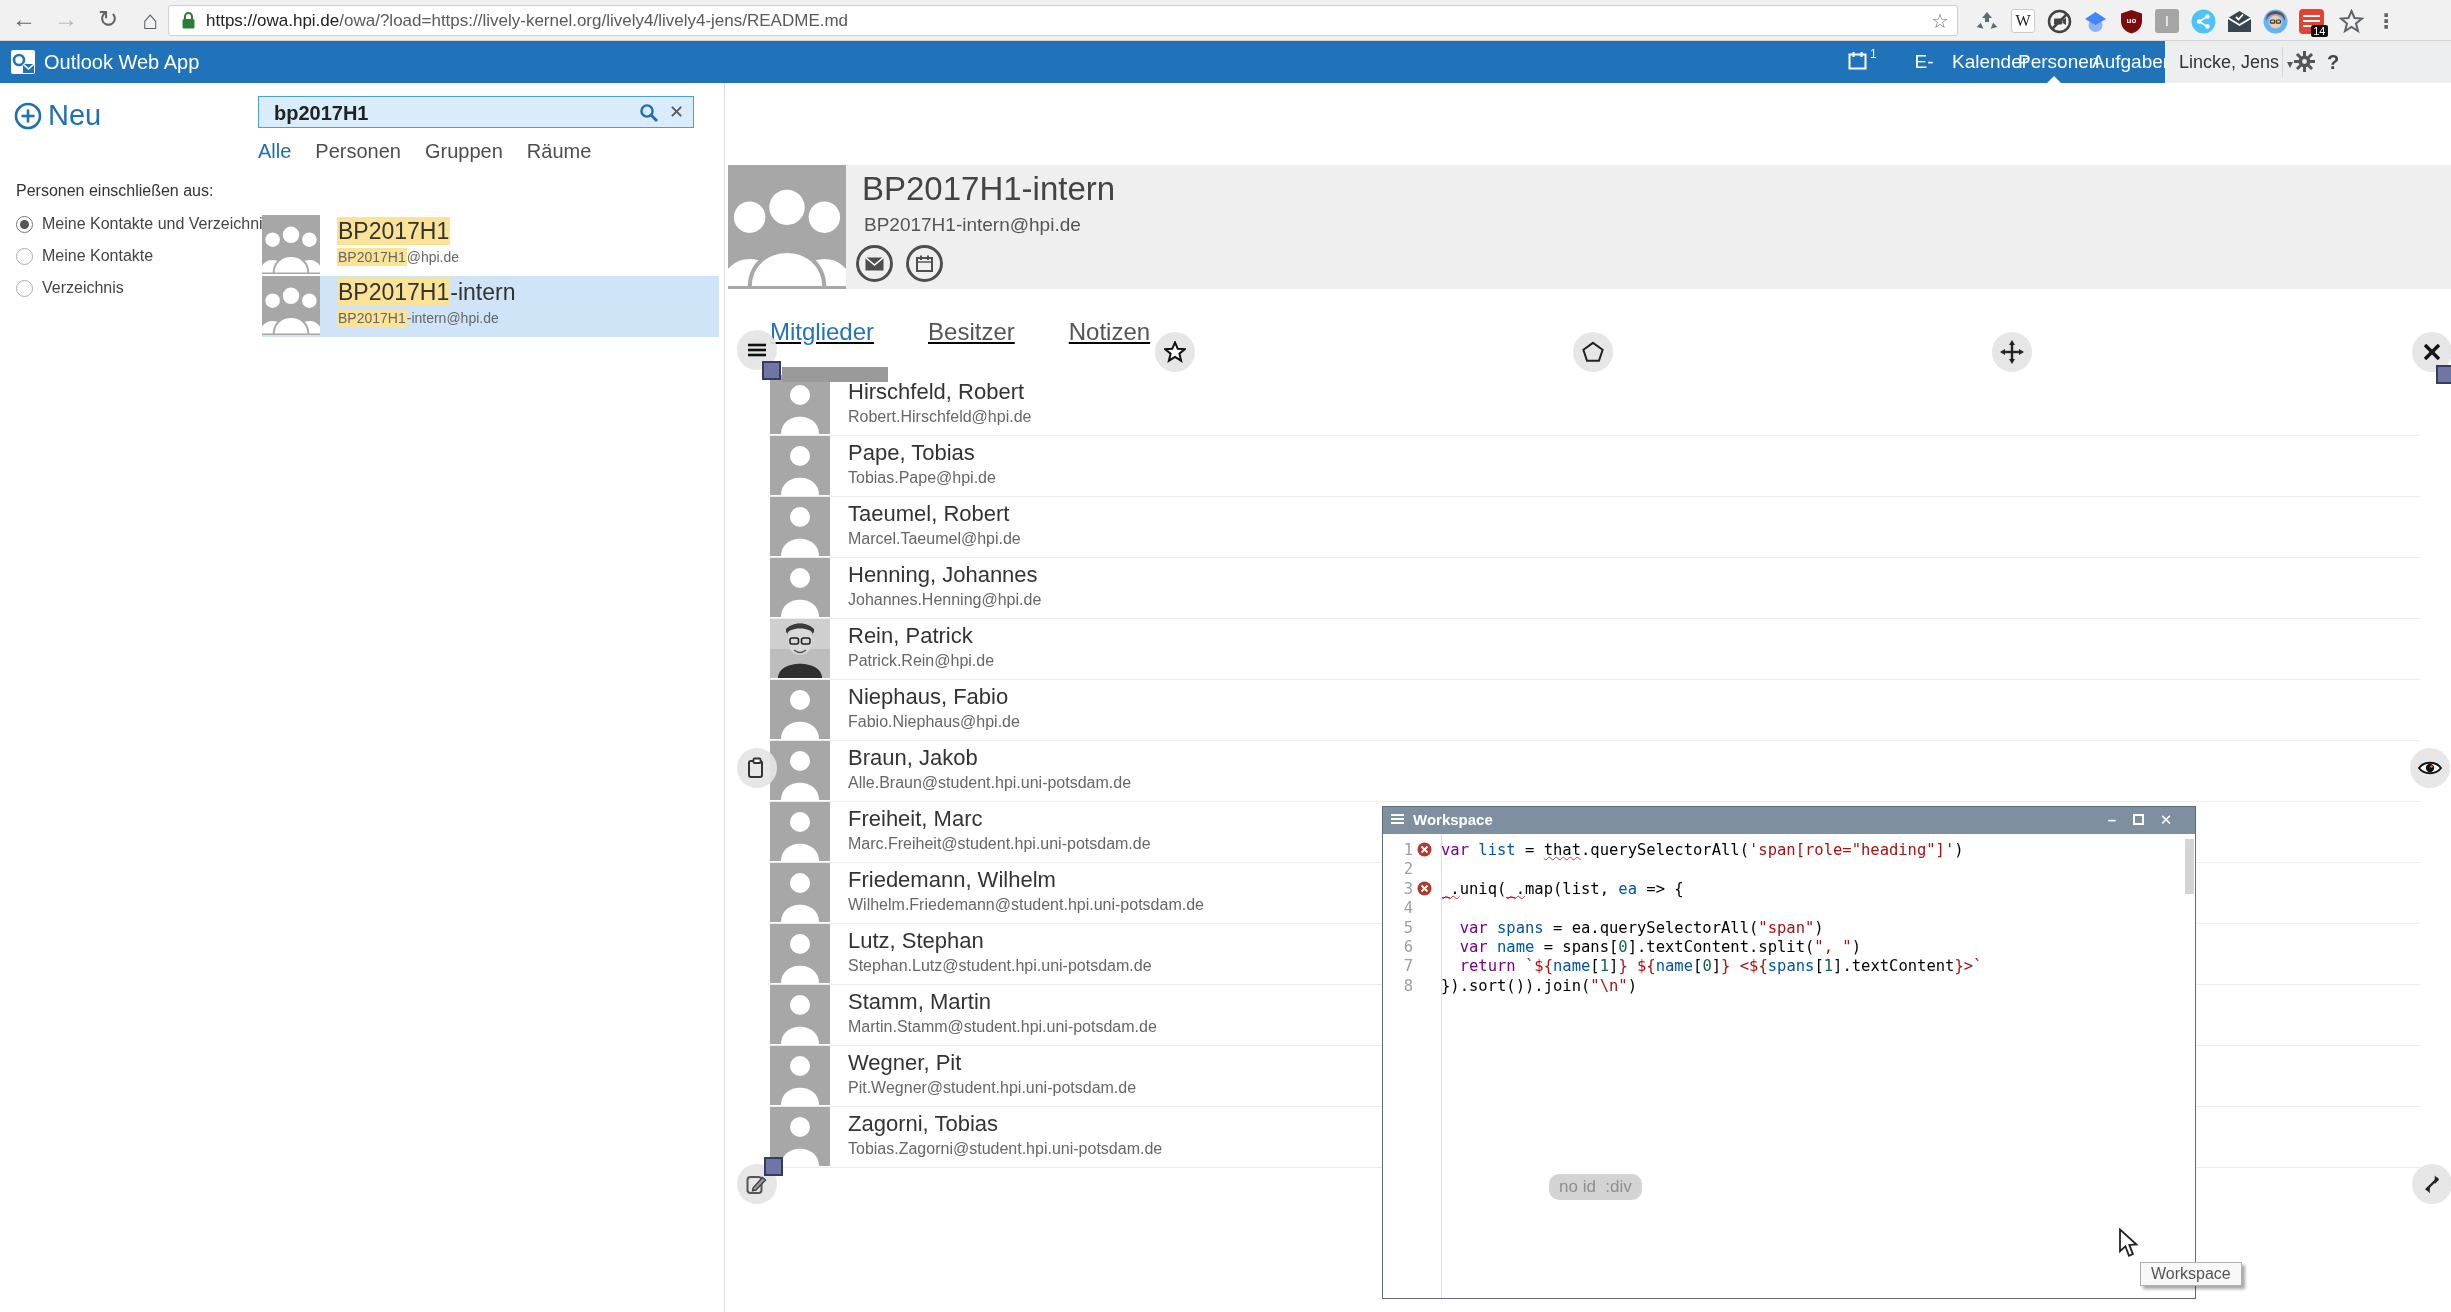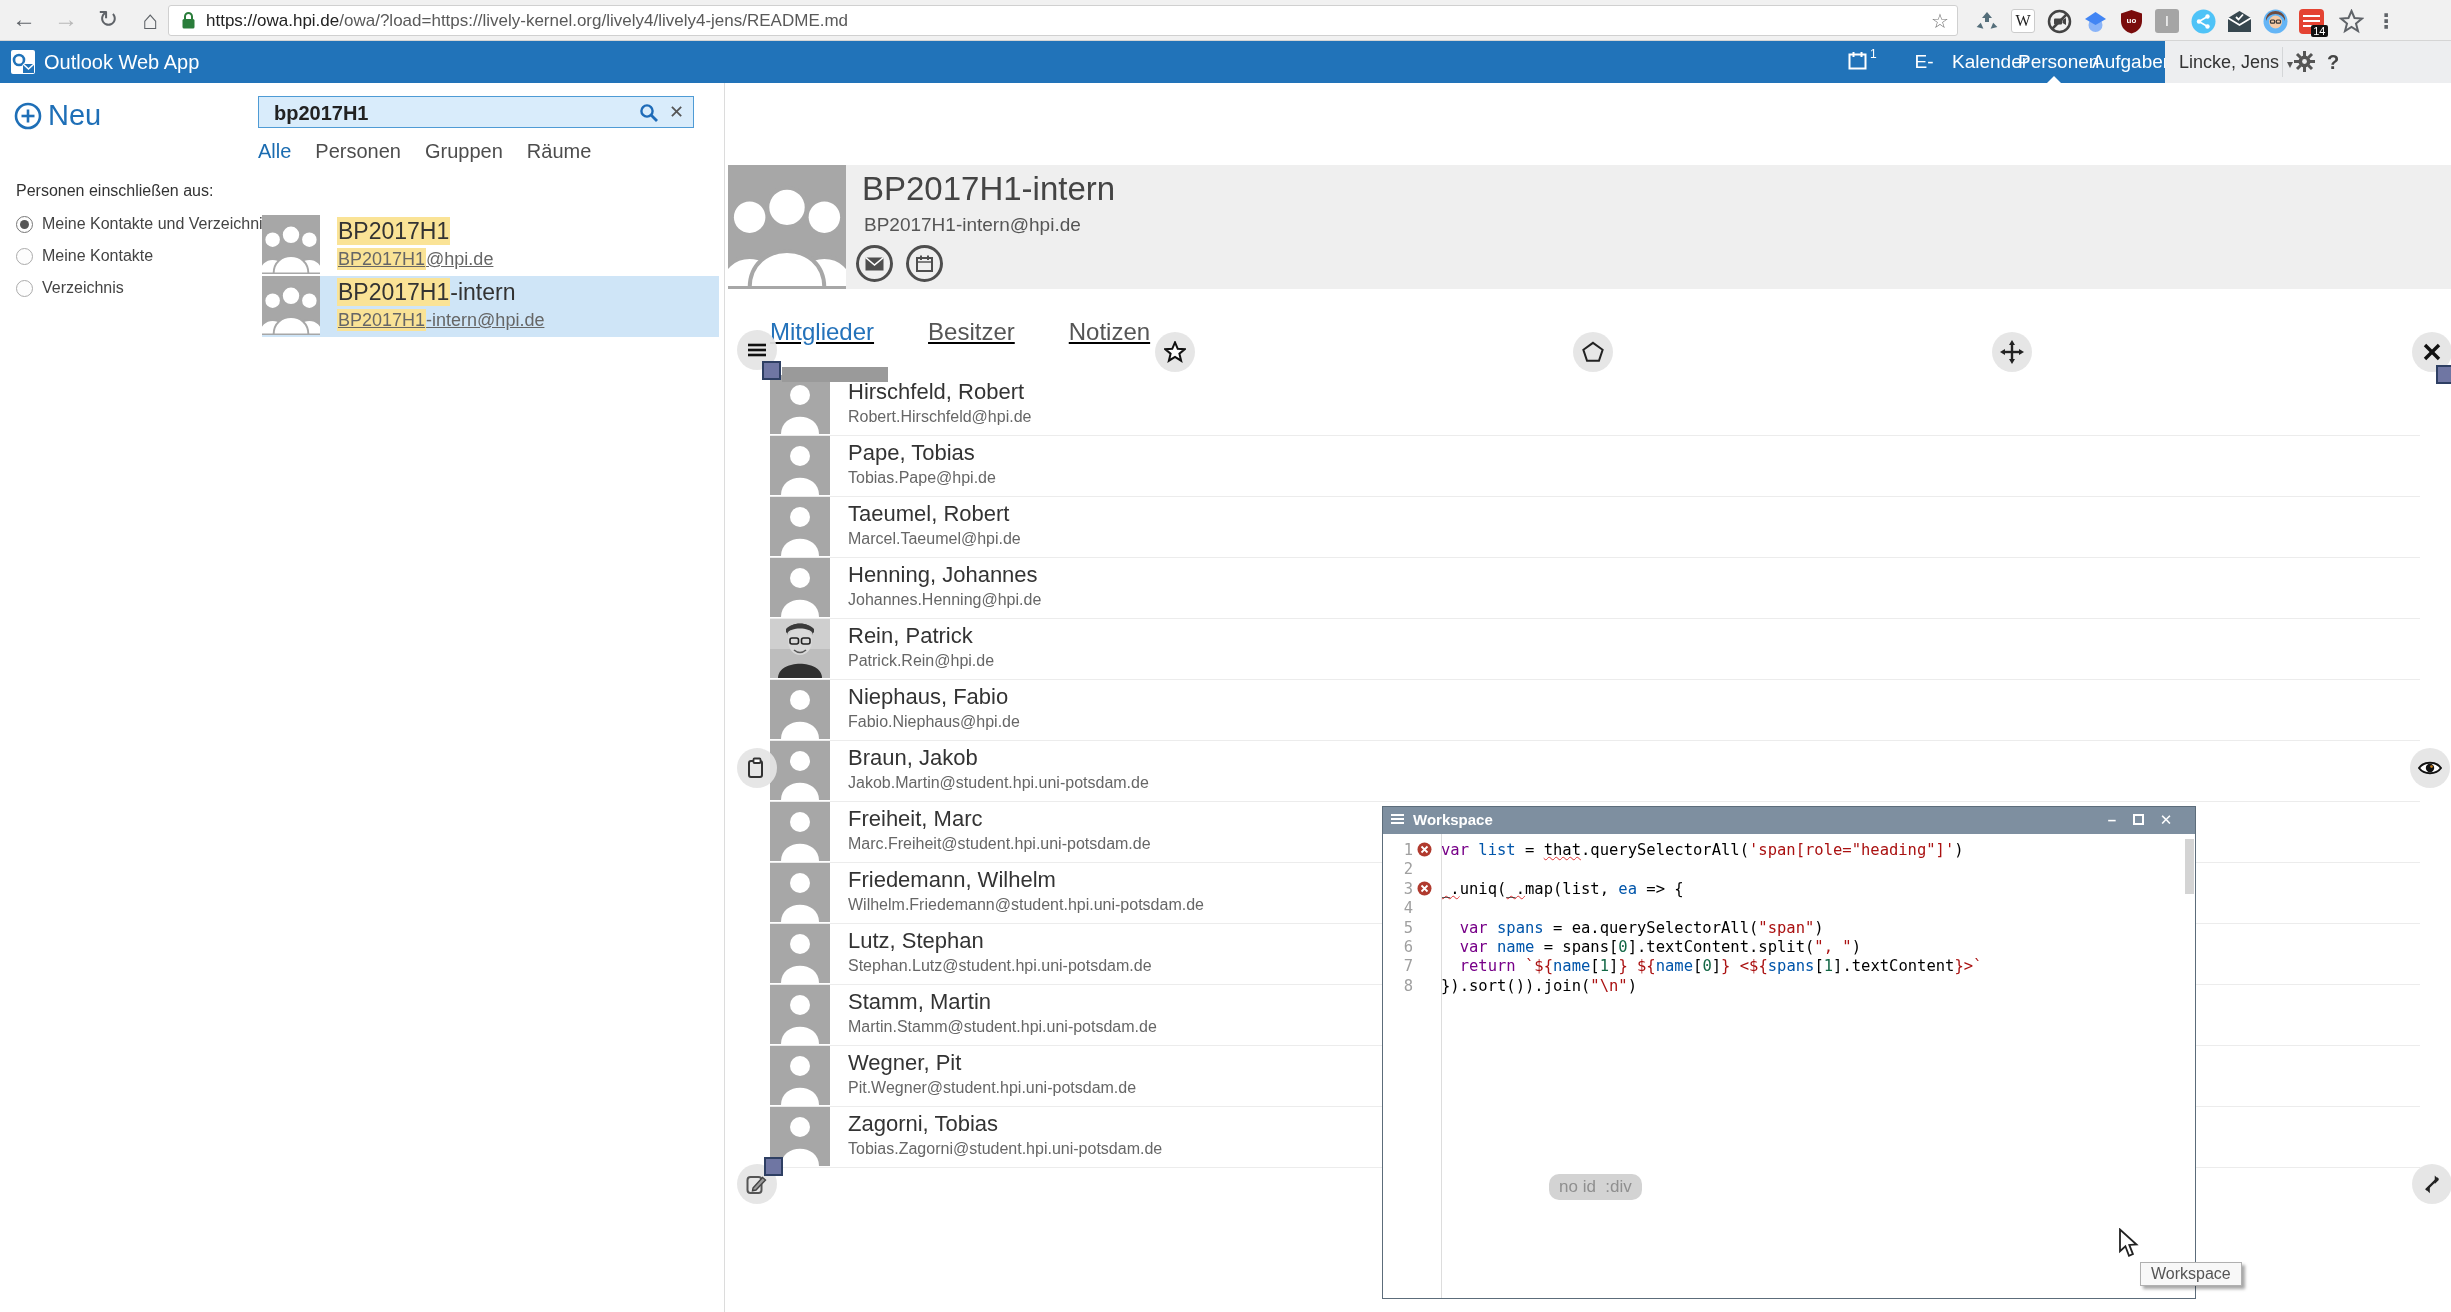--- a/index.html
+++ b/index.html
@@ -48,21 +48,21 @@
   .search-mag { position:absolute; right:34px; top:6px; }
   .search-x { position:absolute; right:9px; top:4px; font-size:18px; color:#555; }
   .filters { position:absolute; left:258px; top:140px; display:flex; gap:24px; }
   .filter { font-size:20px; color:#4d4d4d; }
   .filter.active { color:#1b6cb1; }
   .results { position:absolute; left:262px; top:215px; width:457px; }
   .result-row { position:relative; height:61px; }
   .result-row.selected { background:#cfe5f7; }
   .r-avatar { position:absolute; left:0; top:0; width:58px; height:59px; background:#a7a7a7; }
   .r-name { position:absolute; left:75px; top:3px; font-size:23px; color:#333; white-space:nowrap; }
-  .r-email { position:absolute; left:75px; top:34px; font-size:18px; color:#666; white-space:nowrap;text-decoration:underline; }
+  .r-email { position:absolute; left:75px; top:34px; font-size:14px; color:#666; white-space:nowrap; }
   .hl { background:#fae396; padding:1px 1px; }
 
   .v-divider { position:absolute; left:724px; top:83px; width:1px; height:1229px; background:#dcdcdc; }
 
   
   .d-band { position:absolute; left:728px; top:165px; width:1723px; height:124px; background:#efefef; }
   .d-avatar { position:absolute; left:728px; top:165px; width:118px; height:124px; background:#a7a7a7; }
   .d-title { position:absolute; left:862px; top:170px; font-size:33px; font-weight:400; color:#444; }
   .d-email { position:absolute; left:864px; top:214px; font-size:19px; color:#555; }
   .d-circle { position:absolute; top:245px; width:37px; height:37px; border:3px solid #4e4e4e; border-radius:50%; display:flex; align-items:center; justify-content:center; }
@@ -460,21 +460,21 @@
       <div class="member-row">
         <span class="avatar">
           <svg class="sil-svg" width="60" height="59" viewBox="0 0 60 59">
             <rect width="60" height="59" fill="#a7a7a7"></rect>
             <circle cx="30" cy="20" r="10" fill="#fff"></circle>
             <path d="M11 59 C11 36 49 36 49 59 Z" fill="#fff"></path>
           </svg>
           
         </span>
         <span class="m-name">Braun, Jakob</span>
-        <span class="m-email">Jakob.Martin@student.hpi.uni-potsdam.de</span>
+        <span class="m-email">Alle.Braun@student.hpi.uni-potsdam.de</span>
       </div>
 
       <div class="member-row">
         <span class="avatar">
           <svg class="sil-svg" width="60" height="59" viewBox="0 0 60 59">
             <rect width="60" height="59" fill="#a7a7a7"></rect>
             <circle cx="30" cy="20" r="10" fill="#fff"></circle>
             <path d="M11 59 C11 36 49 36 49 59 Z" fill="#fff"></path>
           </svg>
           

